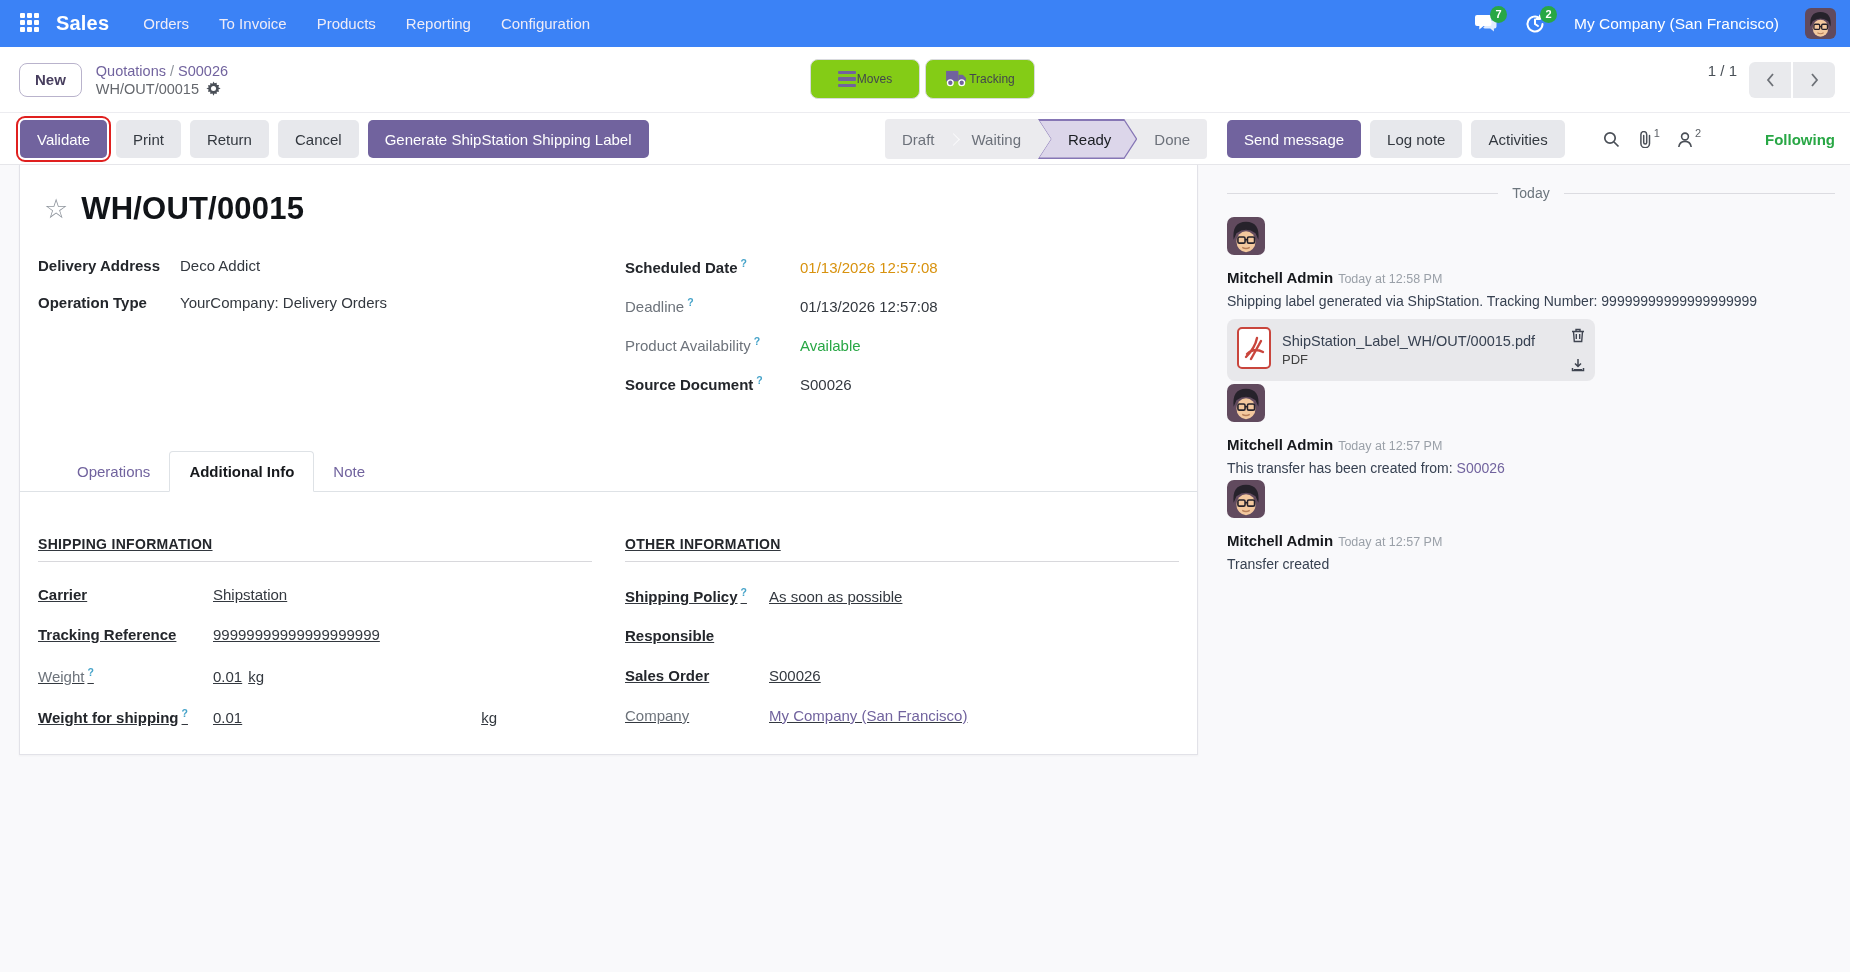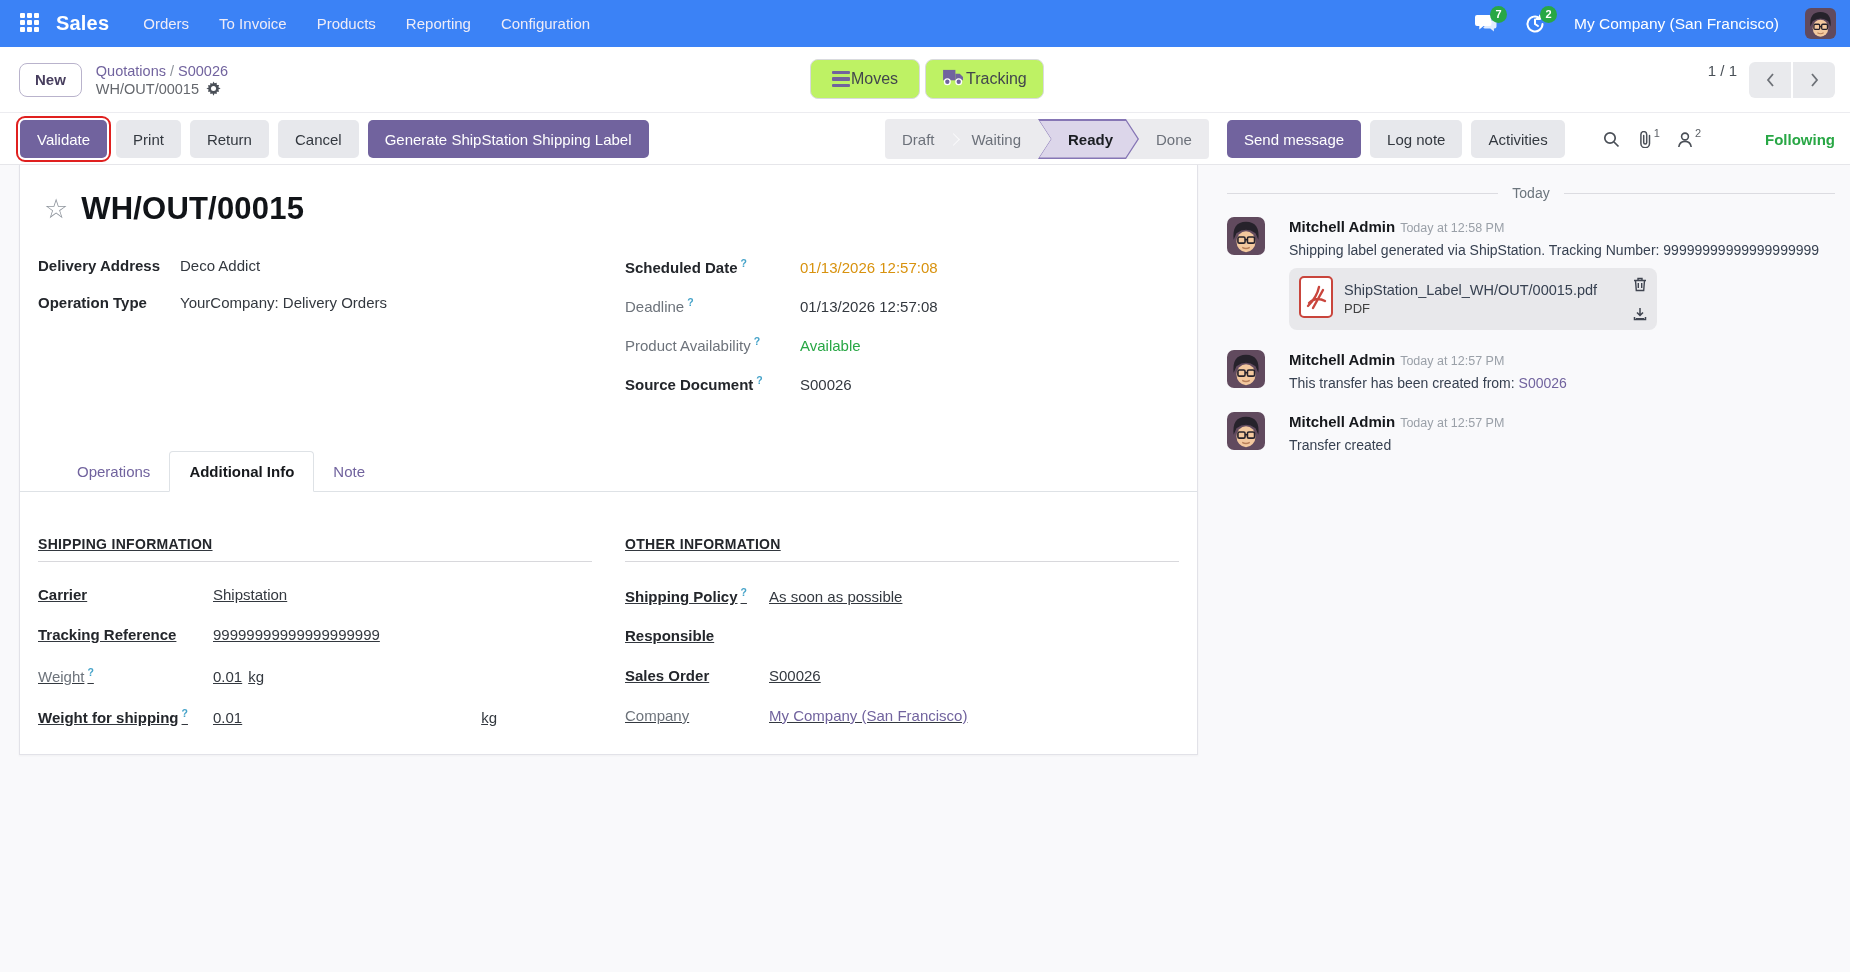--- a/index.html
+++ b/index.html
@@ -21,21 +21,21 @@
 
   
   .cp1 { height:66px; background:#fff; border-bottom:1px solid #ececf0; position:relative; display:flex; align-items:center; padding:0 15px 0 19px; }
   .btn-new { height:34px; padding:0 15px; background:#fff; border:1px solid #b9b3cc; border-radius:8px; color:#473e5e; font-size:15px; font-weight:600; cursor:pointer; }
   .breadcrumbs { margin-left:14px; line-height:18px; font-size:14.5px; }
   .bc-link { color:#71639e; cursor:pointer; text-decoration:none; font-weight:500; }
   .bc-sep { color:#8d939b; margin:0 4px; }
   .bc-current { color:#64676d; display:flex; align-items:center; gap:7px; }
   .gear-btn { cursor:pointer; display:inline-flex; }
   .smart-buttons { position:absolute; left:810px; top:12px; display:flex; gap:5px; }
-  .smart-btn { height:40px; min-width:110px; background:#bef264; border:1px solid #d9dade; border-radius:8px; display:flex; align-items:center; justify-content:center; gap:1px; padding:0 16px; font-size:16px; color:#42464d; cursor:pointer; }
+  .smart-btn { height:40px; min-width:110px; background:#84cc16; border:1px solid #d9dade; border-radius:8px; display:flex; align-items:center; justify-content:center; gap:1px; padding:0 16px; font-size:12px; color:#42464d; cursor:pointer; }
   .moves-icon { display:flex; flex-direction:column; gap:3px; }
   .moves-icon span { width:18px; height:3.5px; background:#71639e; border-radius:1px; }
   .pager { margin-left:auto; display:flex; gap:12px; }
   .pager-count { font-size:15px; color:#495057; }
   .pager-btns { display:flex; gap:2px; }
   .pager-btn { width:42px; height:36px; background:#e9eaed; border:none; border-radius:6px; display:flex; align-items:center; justify-content:center; cursor:pointer; }
   .pager-btn:first-child { border-top-right-radius:0; border-bottom-right-radius:0; }
   .pager-btn:last-child { border-top-left-radius:0; border-bottom-left-radius:0; }
 
   
@@ -43,21 +43,21 @@
   .btn { height:38px; border:none; border-radius:5px; font-size:15px; cursor:pointer; padding:0 17px; font-weight:500; white-space:nowrap; }
   .btn-primary { background:#71639e; color:#fff; }
   .btn-secondary { background:#e7e8ec; color:#33383f; }
   .actions { position:absolute; left:20px; top:7px; display:flex; gap:9px; }
   .btn-validate { outline:2px solid #e0201f; outline-offset:2px; }
   .statusbar { position:absolute; left:885px; top:6px; height:40px; display:flex; align-items:stretch; background:#ebebee; border-radius:4px; }
   .stage { display:flex; align-items:center; padding:0 17px; font-size:15px; color:#6c717a; cursor:pointer; }
   .stage-sep { align-self:center; width:9px; height:9px; border-top:1.5px solid #fafafb; border-right:1.5px solid #fafafb; transform:rotate(45deg); margin:0 -3px; }
   .stage-active { position:relative; display:flex; cursor:pointer; clip-path:polygon(0 0, calc(100% - 13px) 0, 100% 50%, calc(100% - 13px) 100%, 0 100%, 13px 50%); background:#8676b5; }
   .stage-active .inner { position:absolute; inset:1.5px; clip-path:polygon(0 0, calc(100% - 12px) 0, 100% 50%, calc(100% - 12px) 100%, 0 100%, 12px 50%); background:#dcd6ea; }
-  .stage-active .stage-label { position:relative; display:flex; align-items:center; padding:0 26px 0 30px; font-size:15px; font-weight:700; color:#1a1d22; }
+  .stage-active .stage-label { position:relative; display:flex; align-items:center; padding:0 26px 0 30px; font-size:15px; font-weight:400; color:#1a1d22; }
   .chatter-bar { position:absolute; left:1227px; top:7px; display:flex; gap:9px; }
   .chatter-tools { position:absolute; right:15px; top:0; height:52px; display:flex; align-items:center; gap:17px; }
   .tool { display:flex; align-items:flex-start; gap:2px; cursor:pointer; }
   .tool sup { font-size:11px; color:#5b6066; position:relative; top:-4px; }
   .following { color:#28a745; font-size:15px; font-weight:600; cursor:pointer;margin-left:47px; }
 
   
   .main { position:relative; height:807px; }
   .sheet { position:absolute; left:19px; top:0; width:1179px; height:590px; background:#fff; border:1px solid #e2e2e8; border-top:none; box-shadow:0 1px 2px rgba(0,0,0,.04); }
   .title-row { display:flex; align-items:center; gap:13px; padding:26px 18px 0 24px; }
@@ -84,21 +84,21 @@
   .section-title { font-size:14px; font-weight:700; color:#23262b; letter-spacing:.3px; border-bottom:1px solid #d8d8dc; padding-bottom:9px; margin-bottom:24px; }
   .srow { display:flex; align-items:baseline; margin-bottom:22px; font-size:15px; min-height:18px; }
   .unit { margin-left:6px; }
   .unit-far { margin-left:auto; margin-right:95px; }
   .val-box { width:240px; }
 
   
   .chatter { position:absolute; left:1198px; top:0; width:652px; padding:20px 15px 0 29px; }
   .date-divider { display:flex; align-items:center; gap:14px; color:#6c757d; font-size:14px; margin-bottom:16px; }
   .date-divider:before, .date-divider:after { content:""; flex:1; border-top:1px solid #dcdce1; }
-  .message { display:flex; gap:24px; margin-bottom:20px; }
+  .message { display:flex; gap:13px; margin-bottom:3px;flex-direction:column; }
   .msg-avatar { width:38px; height:38px; border-radius:7px; overflow:hidden; cursor:pointer; flex:0 0 auto; }
   .msg-body { flex:1; min-width:0; }
   .msg-head { font-size:15px; line-height:19px; }
   .msg-author { font-weight:700; color:#16181c; cursor:pointer; }
   .msg-time { font-size:12.5px; color:#9aa0a8; margin-left:5px; }
   .msg-text { font-size:14px; color:#374151; line-height:18px; margin-top:3px; word-wrap:break-word; }
   .msg-text .v-link { font-weight:500; }
   .attachment { margin-top:9px; width:368px; background:#e8e8eb; border-radius:8px; padding:8px 10px; display:flex; gap:11px; cursor:pointer; }
   .att-info { flex:1; min-width:0; display:flex; flex-direction:column; justify-content:center; }
   .att-name { font-size:14.5px; color:#374151; white-space:nowrap; overflow:hidden; }

